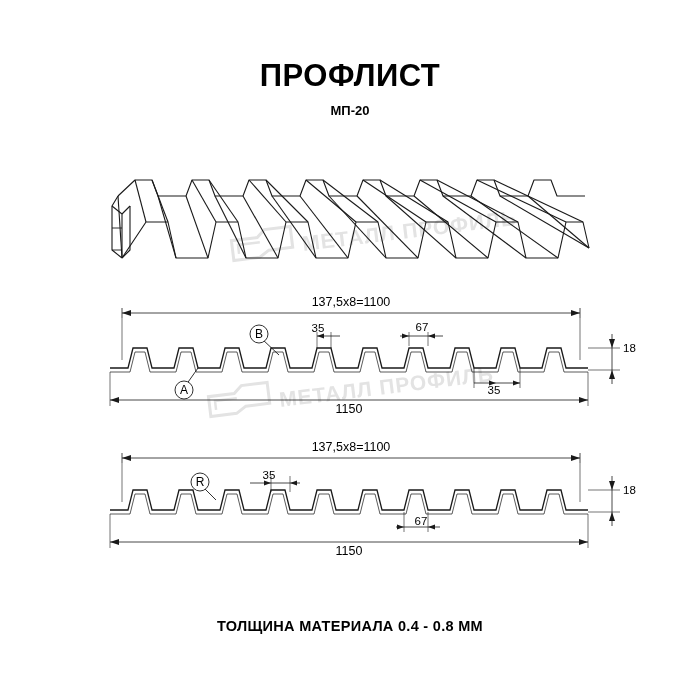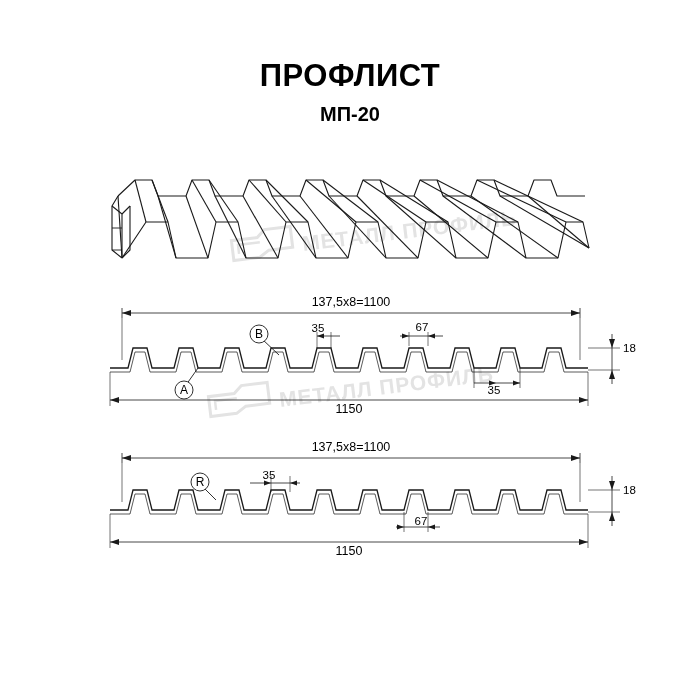--- a/index.html
+++ b/index.html
@@ -31,21 +31,21 @@
     font-size: 31px;
     font-weight: bold;
     letter-spacing: 0.5px;
     color: #000;
   }
   .subtitle {
     position: absolute;
     left: 0; top: 103px;
     width: 700px;
     text-align: center;
-    font-size: 20px;
+    font-size: 13px;
     font-weight: bold;
     color: #000;
   }
 
   
   .footer-note {
     position: absolute;
     left: 0; top: 618px;
     width: 700px;
     text-align: center;
@@ -316,14 +316,15 @@
     </g>
 
     <text class="lbl" x="351" y="451" text-anchor="middle">137,5х8=1100</text>
     <text class="lbl" x="349" y="555" text-anchor="middle">1150</text>
     <text class="lbl-sm" x="623" y="494">18</text>
     <text class="lbl-sm" x="269" y="479" text-anchor="middle">35</text>
     <text class="lbl-sm" x="421" y="525" text-anchor="middle">67</text>
     <text class="circ-lbl" x="200" y="486" text-anchor="middle">R</text>
   </svg>
 
+  <div class="footer-note">ТОЛЩИНА МАТЕРИАЛА 0.4 - 0.8 ММ</div>
 
 </div>
 
 </body></html>

